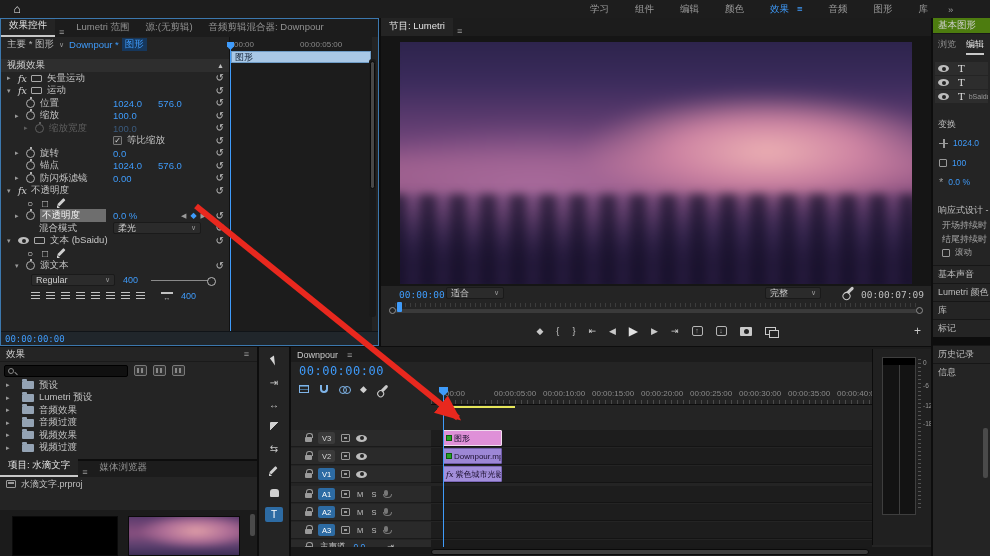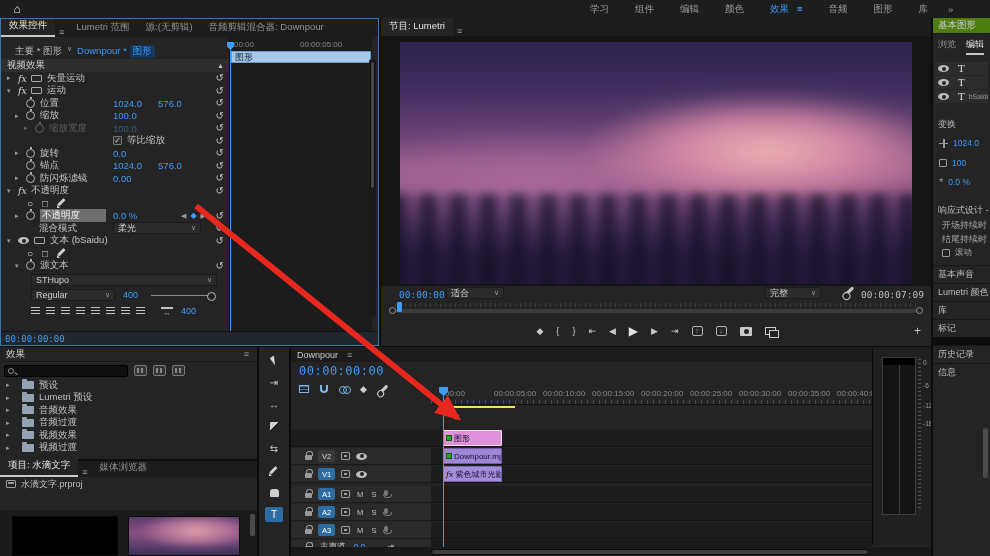--- a/index.html
+++ b/index.html
@@ -17,21 +17,21 @@
   .wstab.active{color:#3f9bfa}
   .wsmenu{color:#3f9bfa;margin-left:-18px}
   .wsmore{position:absolute;left:948px;color:#9a9a9a}
 
   
   #ec{position:absolute;left:0;top:18px;width:379px;height:328px;background:#242424;border:1px solid #3c78ae}
   .tabbar{display:flex;align-items:flex-end;height:18px;background:#1c1c1c;font-size:9.5px;color:#929292;white-space:nowrap;overflow:hidden}
   .tab{padding:3px 8px 3px 8px}
   .tab.active{background:#242424;color:#e4e4e4;border-bottom:2px solid #c8c8c8}
   .pmenu{color:#9a9a9a;font-size:9px;padding:0 4px}
-  #ec-head{position:absolute;left:0;top:26px;width:228px;height:13px;display:flex;align-items:flex-start;font-size:9.5px;padding-left:14px;color:#b9b9b9}
+  #ec-head{position:absolute;left:0;top:19px;width:228px;height:13px;display:flex;align-items:center;font-size:9.5px;padding-left:6px;color:#b9b9b9}
   #ec-head .chev{font-size:7px;color:#999;margin:0 5px}
   #ec-clipname{background:#16375c;padding:0 3px}
   #ec-mini{position:absolute;left:228px;top:18px;width:143px;height:296px;background:#1c1c1c;border-left:1px solid #111;overflow:hidden}
   #ec-mini .rlabel{position:absolute;top:3px;font-size:8px;color:#8a8a8a}
   #ec-miniclip{position:absolute;left:1px;top:14px;width:140px;height:12px;background:#a9c8e6;border:1px solid #6f9cc6;color:#15253a;font-size:9px;line-height:10px;padding-left:3px}
   #ec-cti{position:absolute;left:229px;top:23px;width:1px;height:291px;background:#3f9bfa}
   #ec-cti-cap{position:absolute;left:226px;top:23px;width:7px;height:8px;background:#3f9bfa;clip-path:polygon(0 0,100% 0,100% 55%,50% 100%,0 55%)}
   #ec-scroll{position:absolute;right:2px;top:40px;width:7px;height:258px;background:#1a1a1a;border-radius:3px}
   #ec-scroll .thumb{position:absolute;left:1px;top:2px;width:5px;height:128px;background:#484848;border-radius:3px}
   #ec-rows{position:absolute;left:0;top:40px;width:228px}
@@ -370,26 +370,20 @@
         <span class="mico">○</span>
         <span class="mico">□</span>
         <span class="i-pen"></span>
       </div>
       <div class="row" style="padding-left:14px">
         <span class="tw">▾</span>
         <span class="sw"></span>
         <span>源文本</span>
         <span class="reset">↺</span>
       </div>
-      <div class="row fontrow">
-        <span class="dd" style="position:absolute;left:30px;width:186px">
-          <span>STHupo</span>
-          <span class="ca">∨</span>
-        </span>
-      </div>
       <div class="row stylerow">
         <span class="dd" style="position:absolute;left:30px;width:84px">
           <span>Regular</span>
           <span class="ca">∨</span>
         </span>
         <span class="blue" style="position:absolute;left:122px;font-size:9px">400</span>
         <span class="slider"></span>
       </div>
       <div class="row alignrow">
         <span style="display:flex;position:absolute;left:30px">
@@ -614,20 +608,26 @@
       <span class="rl" style="left:210px">00:00:20:00</span>
       <span class="rl" style="left:259px">00:00:25:00</span>
       <span class="rl" style="left:308px">00:00:30:00</span>
       <span class="rl" style="left:357px">00:00:35:00</span>
       <span class="rl" style="left:406px">00:00:40:00</span>
       <span class="tk"></span>
     </div>
     <div id="tl-work"></div>
 
     <div class="trackrow" style="top:83px">
+      <div class="thead">
+        <span class="i-lock"></span>
+        <span class="tbadge">V3</span>
+        <span class="i-sync"></span>
+        <span class="i-eye"></span>
+      </div>
       <div class="tlane"></div>
     </div>
     <div class="trackrow" style="top:101px">
       <div class="thead">
         <span class="i-lock"></span>
         <span class="tbadge">V2</span>
         <span class="i-sync"></span>
         <span class="i-eye"></span>
       </div>
       <div class="tlane"></div>

